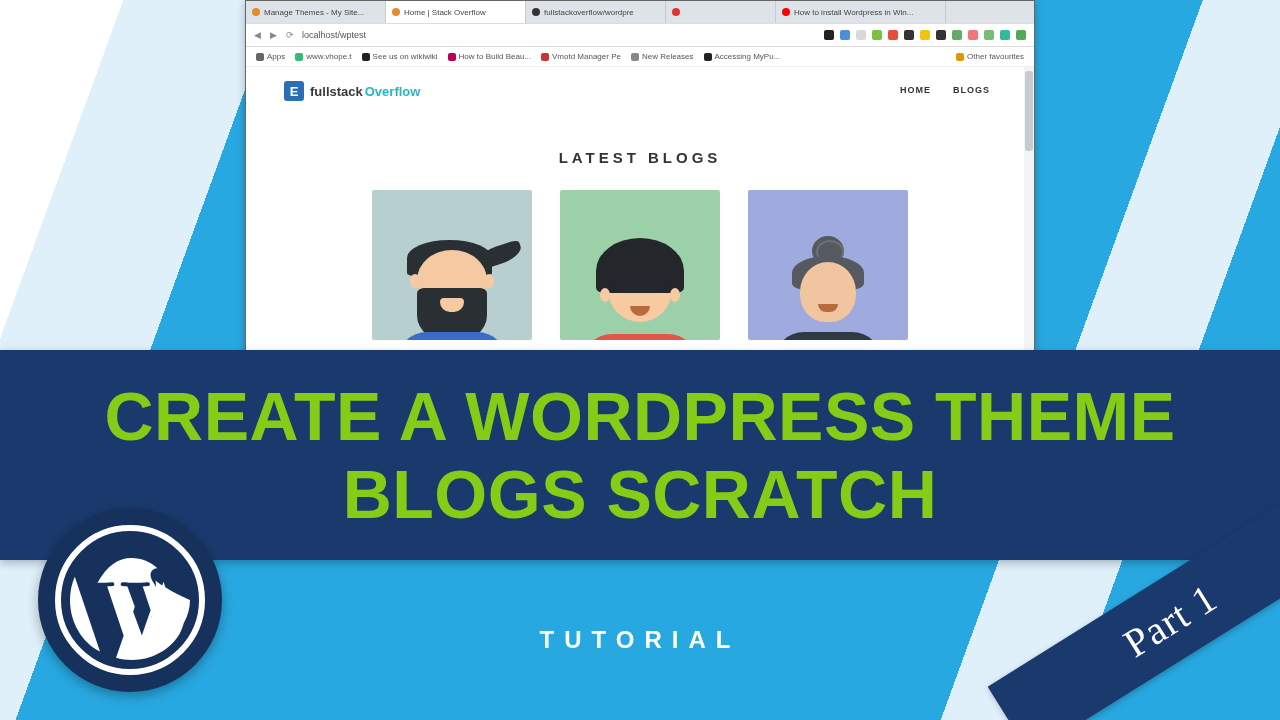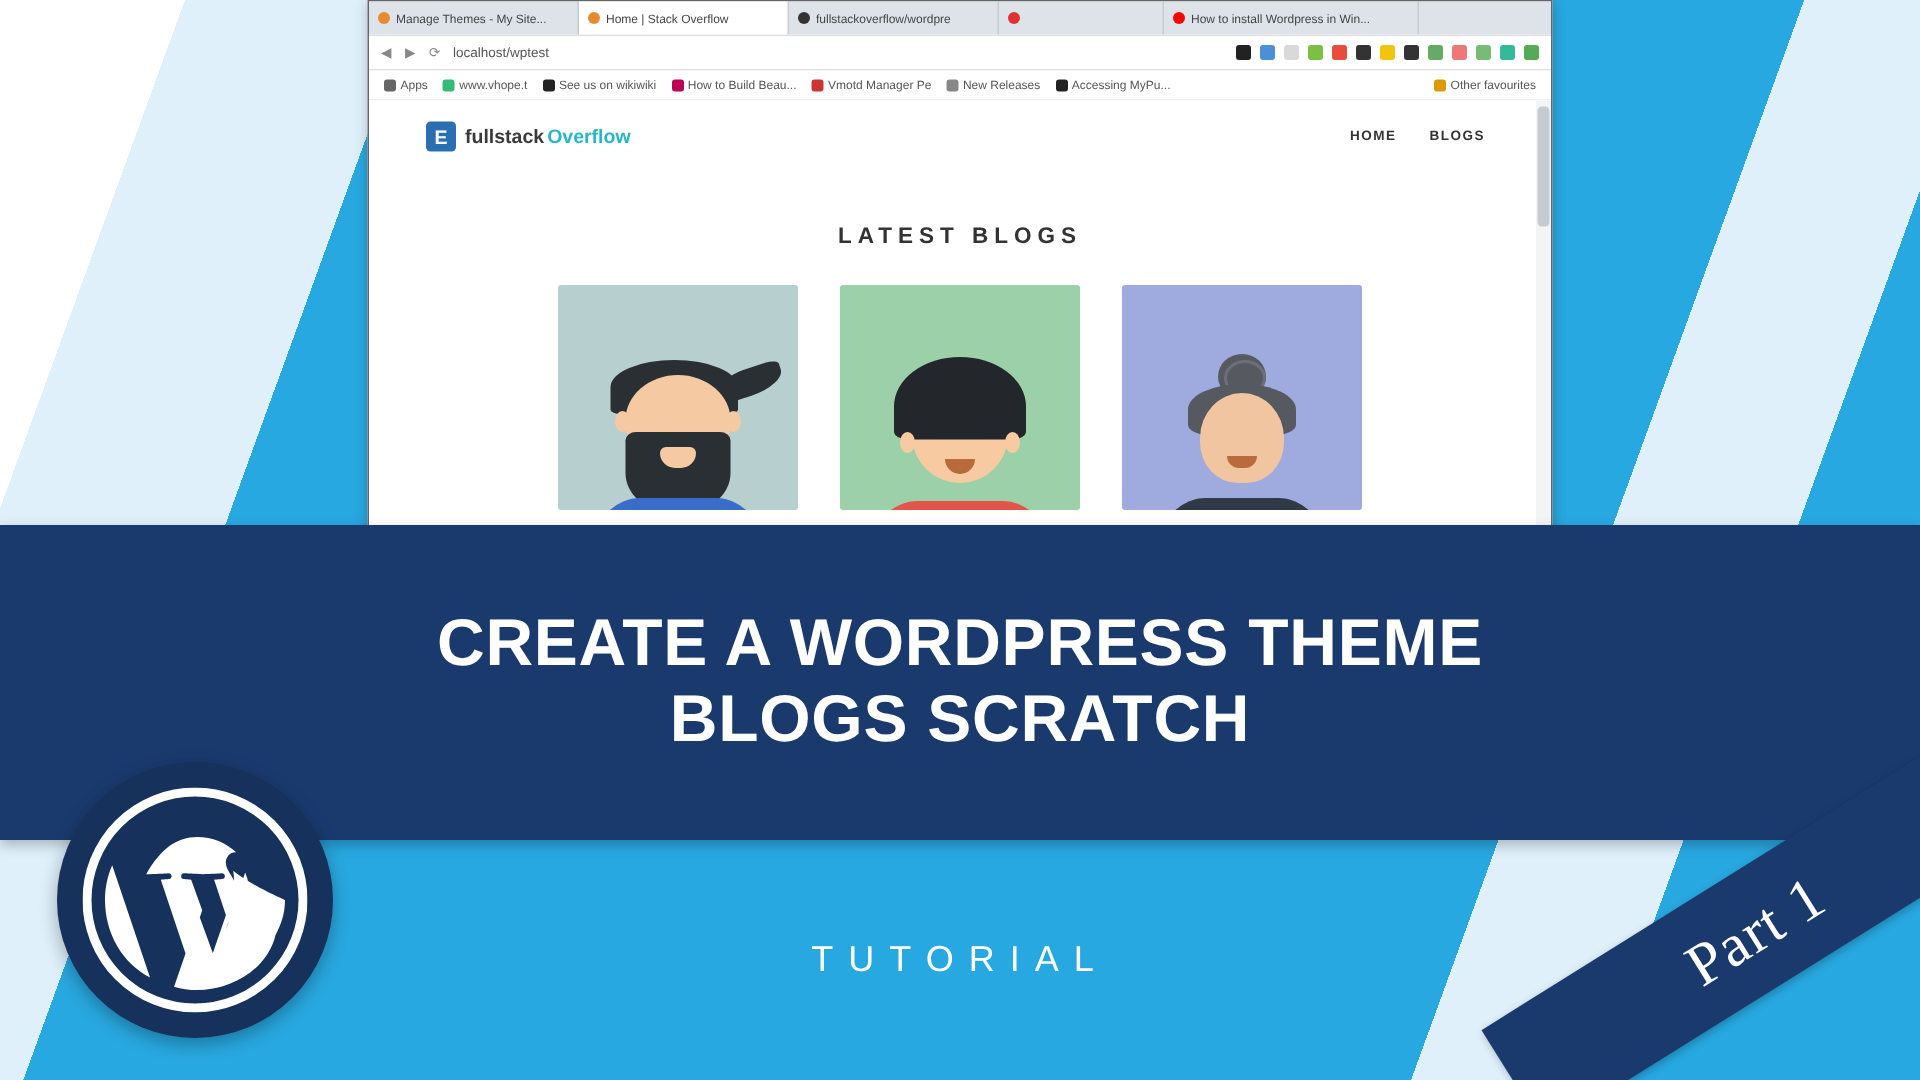--- a/index.html
+++ b/index.html
@@ -85,27 +85,27 @@
     .a3 .mouth { position: absolute; top: 64px; left: 30px; width: 20px; height: 8px; background: #b96b3d; border-radius: 0 0 10px 10px; }
     .a3 .shirt { position: absolute; top: 92px; left: -14px; width: 108px; height: 40px; background: #2f3a46; border-radius: 30px 30px 0 0; }
     .sbar { position: absolute; right: 0; top: 66px; bottom: 0; width: 10px; background: #f2f4f6; }
     .sbar .th { position: absolute; top: 4px; left: 1px; width: 8px; height: 80px; background: #c5cbd1; border-radius: 3px; }
     
     .banner {
       position: absolute; left: 0; right: 0; top: 350px; height: 210px;
       background: #1a3a6e; display: flex; align-items: center; justify-content: center;
       box-shadow: 0 3px 8px rgba(0,0,0,0.25);
     }
-    .banner h1 { color: #ffffff; font-size: 44px; font-weight: 600; text-align: center; line-height: 1.15; letter-spacing: 0.5px; }
+    .banner h1 { color: #84cc16; font-size: 68px; font-weight: 600; text-align: center; line-height: 1.15; letter-spacing: 0.5px; }
     
     .tutorial {
       position: absolute; left: 0; right: 0; bottom: 0; top: 560px;
       display: flex; align-items: center; justify-content: center;
     }
-    .tutorial span { color: #fff; font-size: 24px; letter-spacing: 10px; font-weight: 400; }
+    .tutorial span { color: #fff; font-size: 24px; letter-spacing: 10px; font-weight: 700; }
     
     .wp-badge {
       position: absolute; left: 38px; bottom: 28px; width: 184px; height: 184px;
       border-radius: 50%; background: #16325c;
       display: flex; align-items: center; justify-content: center;
       box-shadow: 0 4px 12px rgba(0,0,0,0.3);
     }
     .wp-badge svg { width: 150px; height: 150px; }
     
     .part-ribbon {

